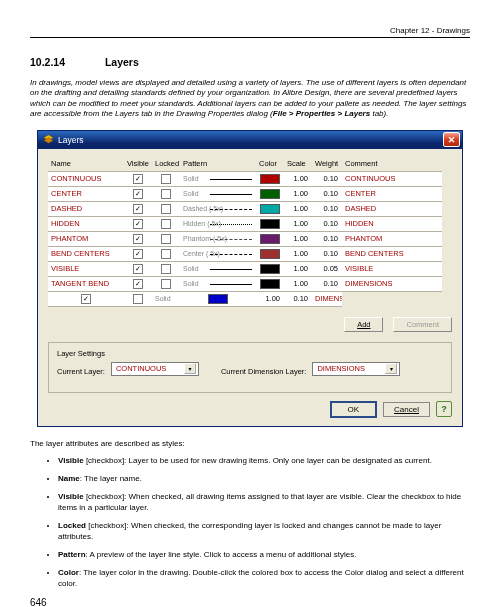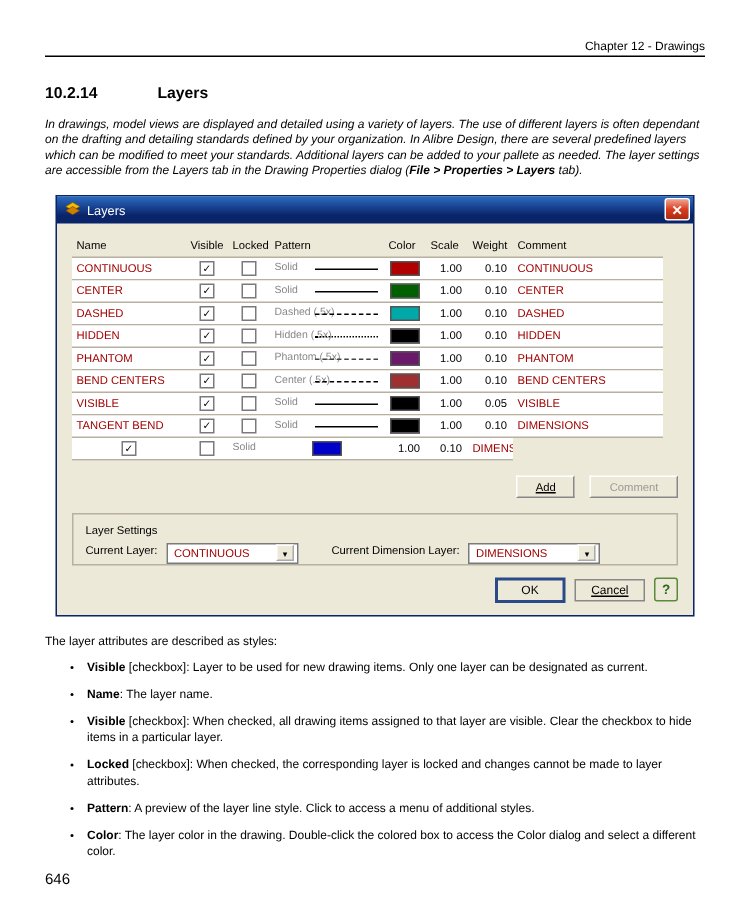--- a/index.html
+++ b/index.html
@@ -33,23 +33,23 @@
   .dash-s { border-top:1px dotted #000; }
   .phantomln { border-top:1px dashed #444; }
   .color-box { width:20px; height:10px; border:1px solid #555; }
   .num-cell { background:#fff; justify-content:flex-end; padding-right:4px; }
   .cmt-cell { background:#fff; color:#a00000; }
 
   .btnrow { margin-top: 10px; display:flex; gap:10px;justify-content:flex-end; }
   .btn { background: #ece9d8; border:1px solid #888; border-top-color:#fff; border-left-color:#fff; padding:2px 12px; font-size:7.5px; }
   .btn.dis { color:#999; }
 
-  .fieldset { border:1px solid #b8b0a0; margin-top:10px; padding:6px 8px 0 8px; background:#ece9d8; }
+  .fieldset { border:1px solid #b8b0a0; margin-top:10px; padding:6px 8px 16px 8px; background:#ece9d8; }
   .fieldset .legend { font-size:7.5px; margin-bottom:4px; }
-  .fsrow { display:flex; align-items:flex-start; gap:6px; font-size:7.5px; }
+  .fsrow { display:flex; align-items:flex-end; gap:6px; font-size:7.5px; }
   .combo { border:1px solid #7a7a7a; background:#fff; height:14px; display:flex; align-items:center; padding:0 2px 0 4px; gap:4px; }
   .combo .arrow { width:12px; height:11px; border:1px solid #aaa; border-top-color:#fff; border-left-color:#fff; background:#ece9d8; display:flex; align-items:center; justify-content:center; font-size:6px; }
   .combo .val { color:#a00000; }
 
   .footer-btns { display:flex; justify-content:flex-end; gap:6px; margin-top:8px; align-items:center; }
   .okbtn { border:2px solid #2a4a8a; background:#ece9d8; padding:2px 16px; font-size:8px; }
   .cancelbtn { border:1px solid #888; background:#ece9d8; padding:2px 10px; font-size:8px; }
   .help { width:16px; height:16px; border:1px solid #5a8a3a; background:#ece9d8; border-radius:2px; display:flex; align-items:center; justify-content:center; color:#2a6a1a; font-weight:bold; font-size:9px; }
 
   .desc-intro { font-size:8px; margin:10px 0 8px 0; }

